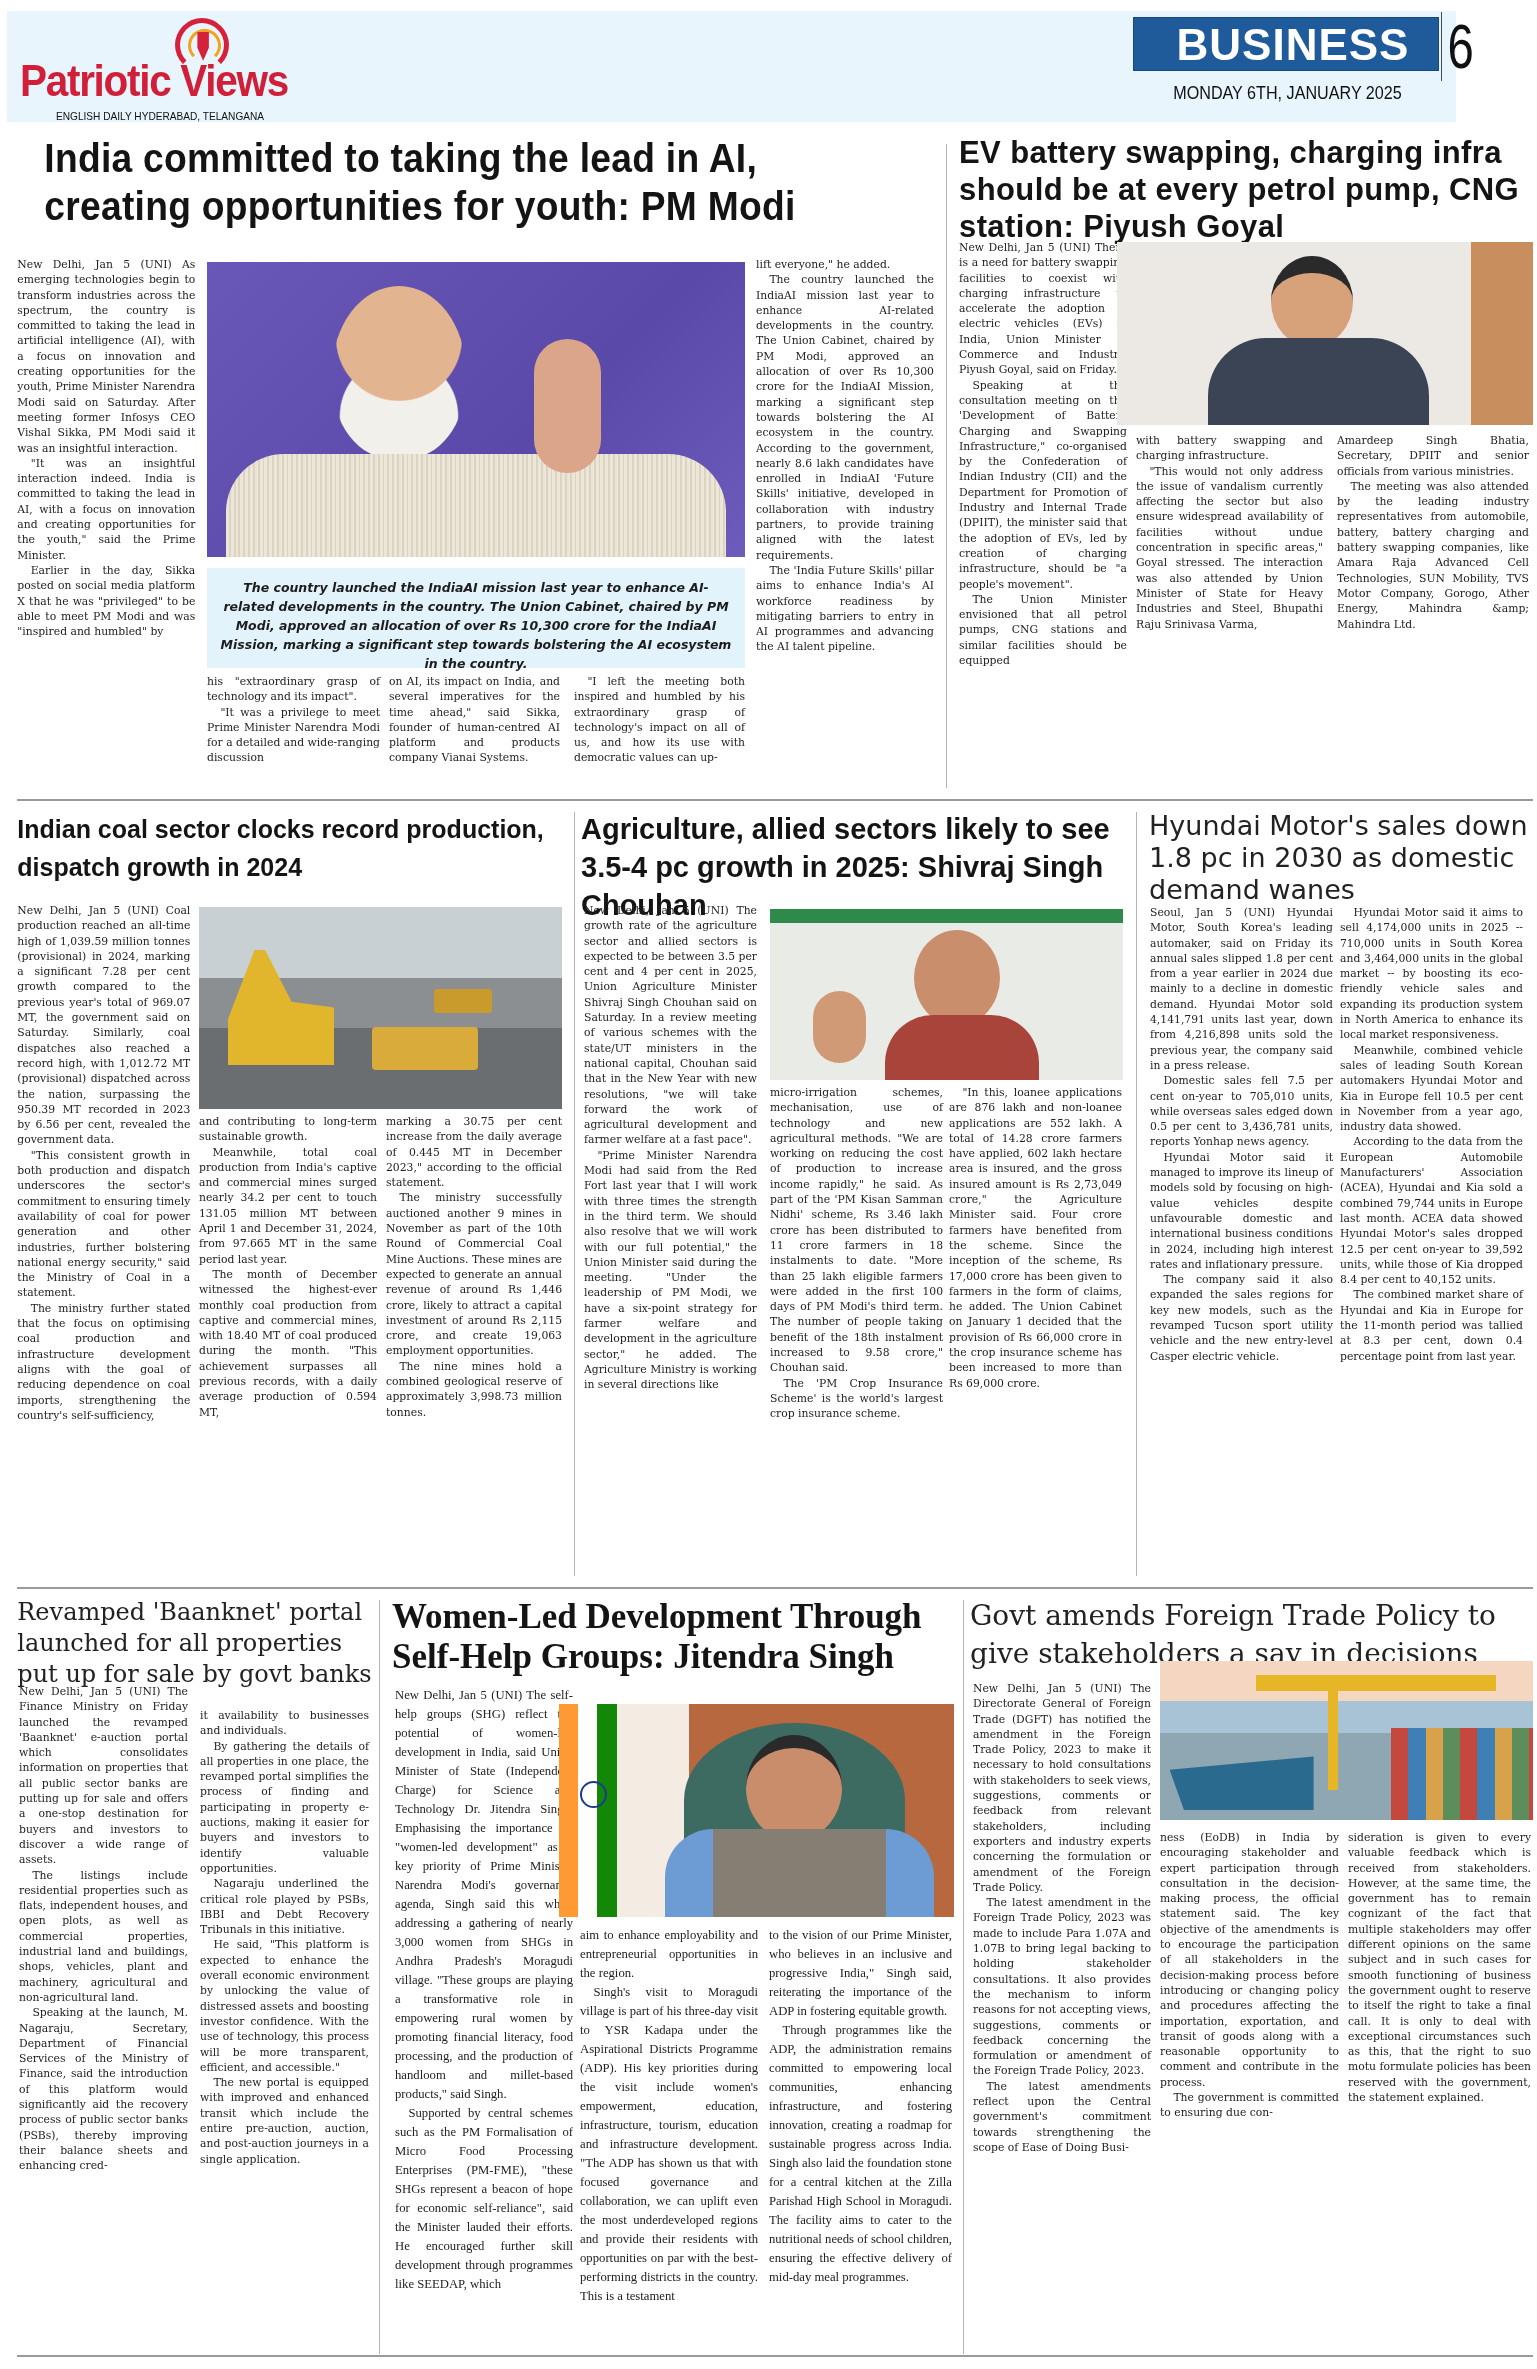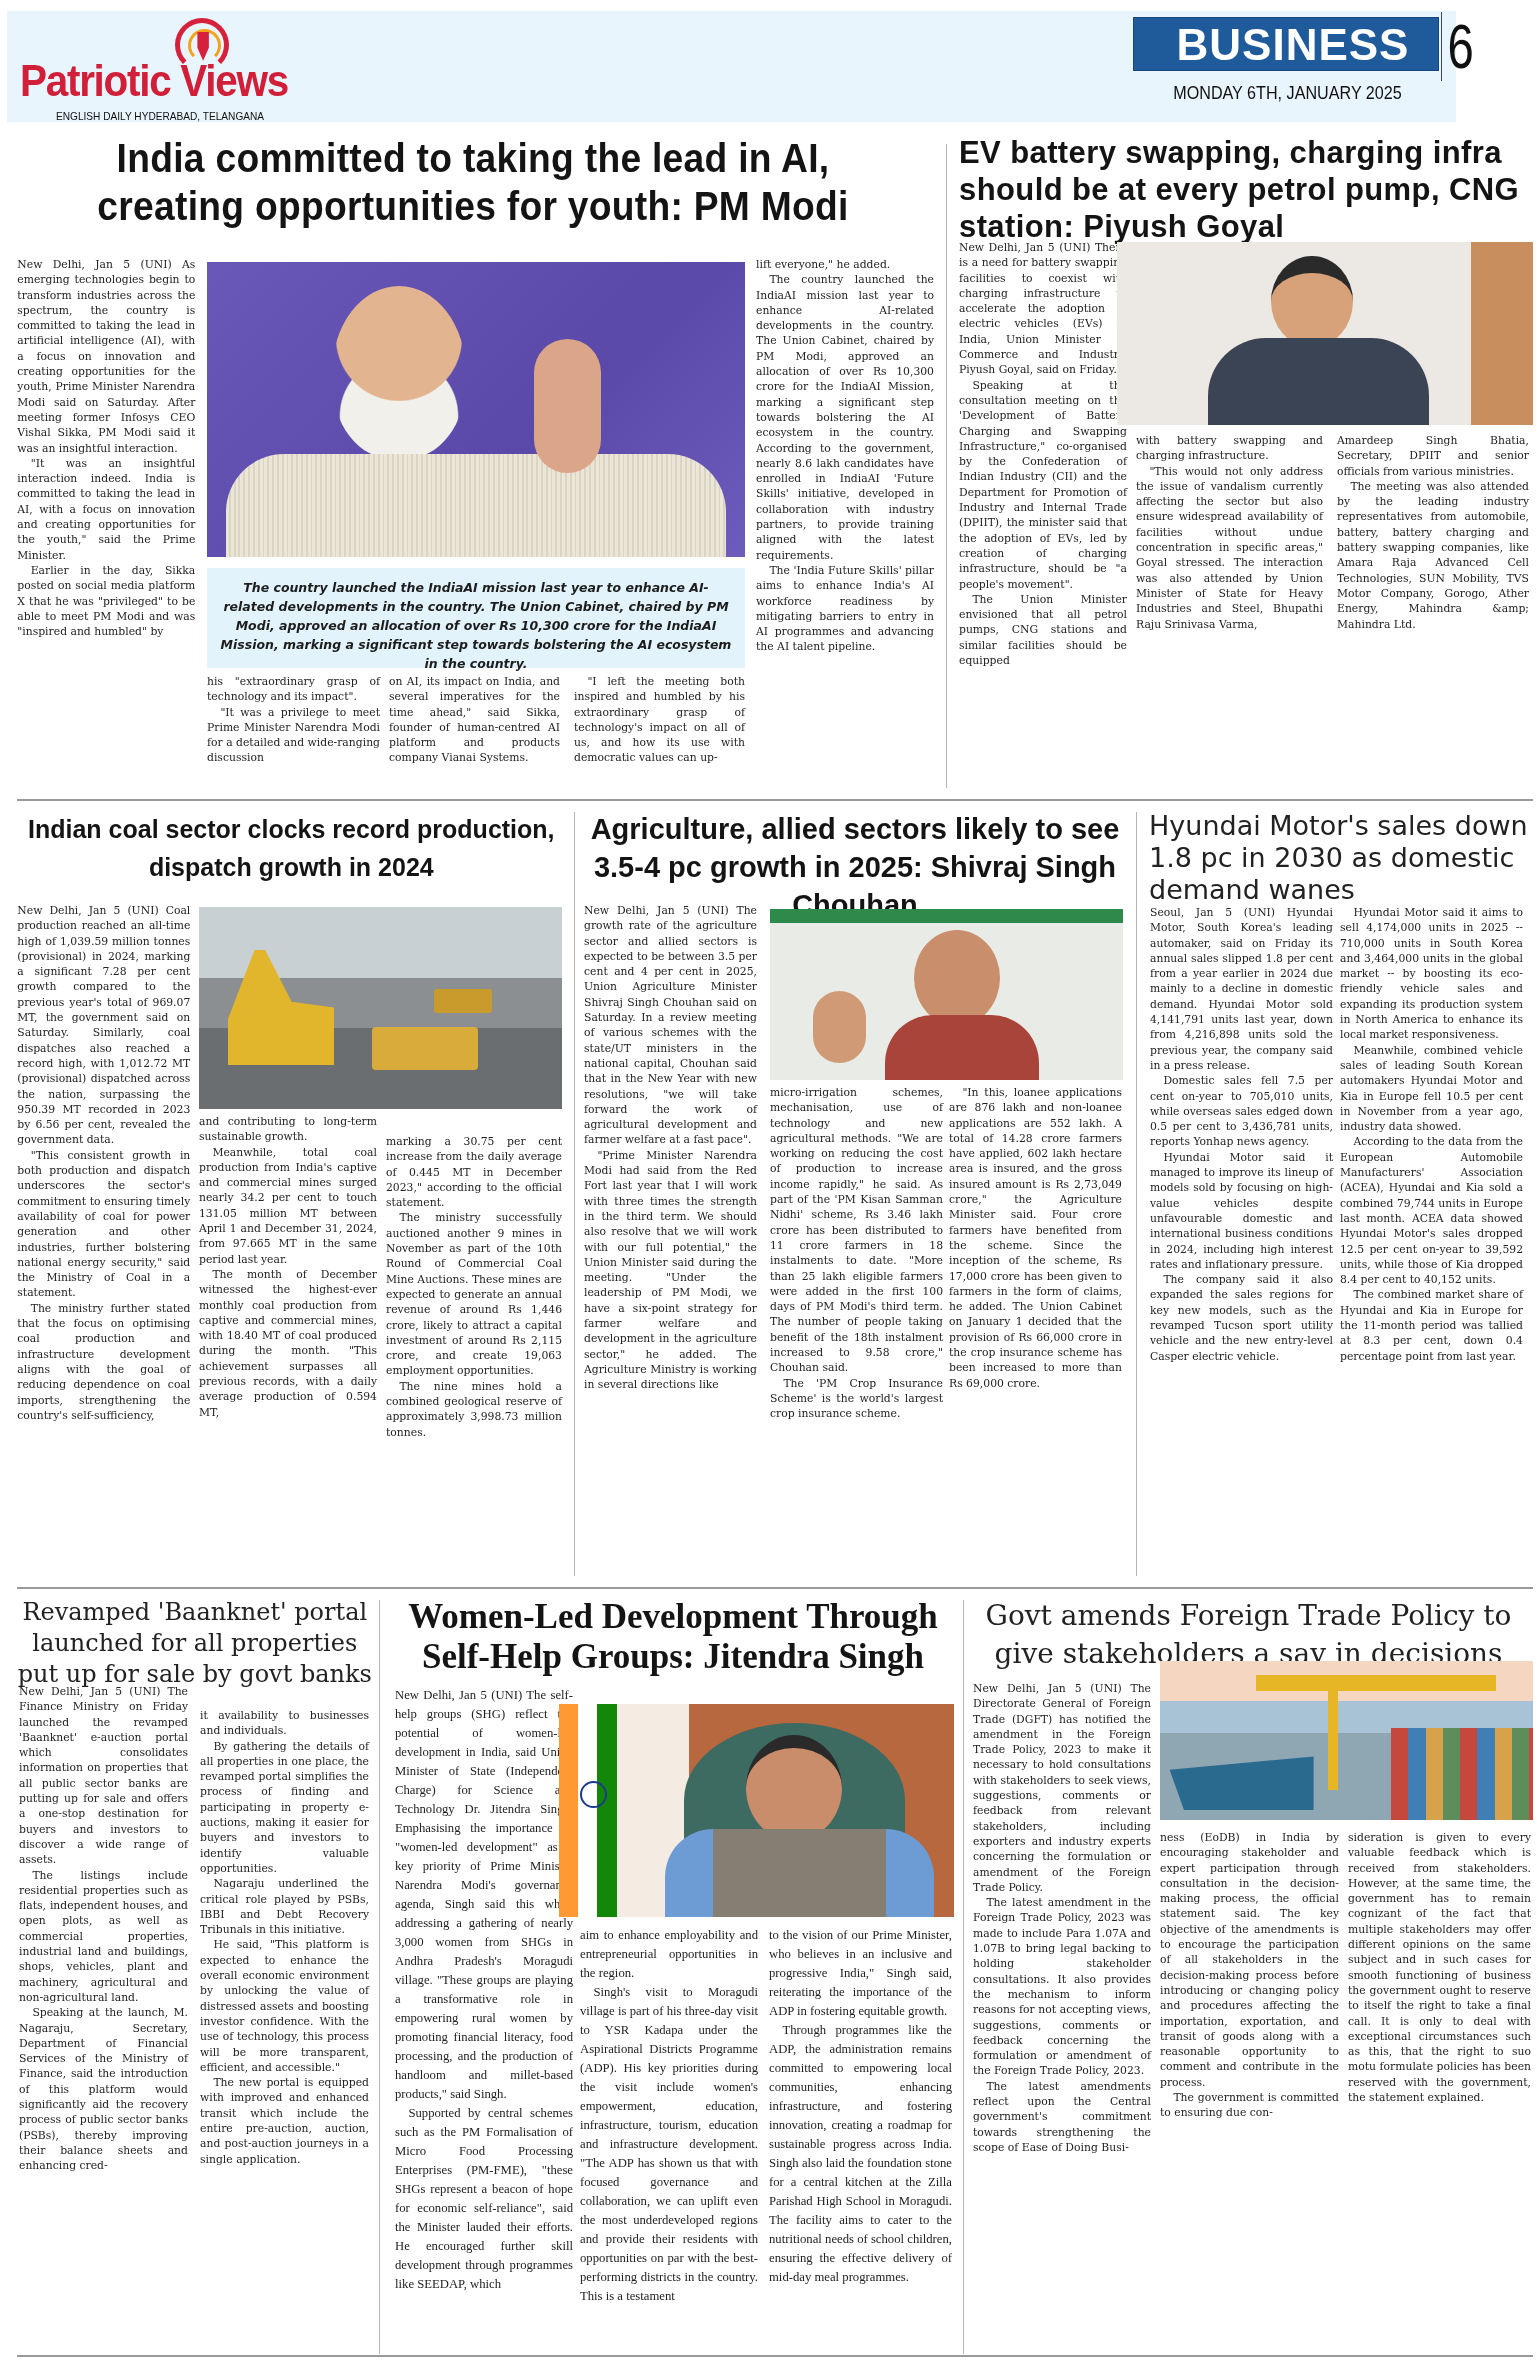--- a/index.html
+++ b/index.html
@@ -9,21 +9,21 @@
   .logo-emblem { position: absolute; left: 161px; top: 3.8px; width: 54px; height: 54px; border-radius: 50%; border: 5.8px solid #d6213c; border-bottom-color: transparent; }
   .logo-emblem::after { content: ""; position: absolute; left: 7.7px; top: 5.8px; width: 27px; height: 27px; border-radius: 50%; border: 3.8px solid #f2a31b; border-bottom-color: transparent; }
   .logo-pen { position: absolute; left: 183px; top: 17.3px; width: 11.5px; height: 29px; background: #d6213c; clip-path: polygon(0 0,100% 0,100% 55%,50% 100%,0 55%); }
   .logo-lines { position: absolute; left: 125px; top: 29px; width: 115px; height: 19px; background: repeating-linear-gradient(#f3d9b8 0 2.9px, transparent 2.9px 5.8px); z-index: -1; }
   .logo-name { position: absolute; left: 5.8px; top: 42px; font-family: "Liberation Sans", sans-serif; font-weight: 700; font-size: 44px; color: #d11f3a; letter-spacing: -1.4px; transform: scaleX(0.92); transform-origin: left; }
   .logo-tag { position: absolute; left: 42px; top: 96px; font-family: "Liberation Sans", sans-serif; font-size: 11.5px; color: #111; transform: scaleX(0.88); transform-origin: left; }
   .section-box { position: absolute; left: 1133px; top: 17.3px; width: 306px; height: 54px; background: #1f5a9b; color: #fff; font-family: "Liberation Sans", sans-serif; font-weight: 700; font-size: 44px; text-align: center; line-height: 54px; letter-spacing: 1px; border: 1.9px solid #17477c; padding-left: 14px; }
   .page-num { position: absolute; left: 1441px; top: 11.5px; font-family: "Liberation Sans", sans-serif; font-size: 63px; line-height: 69px; color: #111; padding-left: 7.7px; border-left: 1.9px solid #111; transform: scaleX(0.75); transform-origin: left; }
   .date { position: absolute; left: 1134px; top: 82px; width: 307px; text-align: center; font-family: "Liberation Sans", sans-serif; font-size: 19px; color: #111; transform: scaleX(0.85); }
 
-  .headline { position: absolute; font-family: "Liberation Sans", sans-serif; font-weight: 700; color: #141414; text-align: center; line-height: 1.12; }
+  .headline { position: absolute; font-family: "Liberation Sans", sans-serif; font-weight: 700; color: #141414; line-height: 1.12; }
   .body-col { position: absolute; font-family: "DejaVu Serif", serif; font-size: 10.8px; line-height: 15.3px; text-align: justify; hyphens: auto; color: #222; }
   .body-col p { text-indent: 13.4px; }
   .body-col p:first-child { text-indent: 0; }
   .cond { font-family: "Liberation Serif", serif; font-size: 12.7px; line-height: 19px; }
   .rule-h { position: absolute; height: 1.9px; background: #9a9a9a; }
   .rule-v { position: absolute; width: 1px; background: #b5b5b5; }
   .photo { position: absolute; overflow: hidden; }
   .caption-box { position: absolute; background: #e2f3fb; font-family: "DejaVu Sans", sans-serif; font-style: italic; font-weight: 700; font-size: 12.5px; line-height: 19px; color: #1d1d1d; text-align: center; padding: 9.6px 13.4px; }
 </style>
 </head>
@@ -110,21 +110,21 @@
   <div class="photo" style="left:199px; top:907px; width:363px; height:202px; background: linear-gradient(180deg,#c9d0d4 0 35%,#8c8f92 35% 60%,#6b6e70 60%);">
     <div style="position:absolute; left:29px; top:43px; width:106px; height:115px; background:#e1b52c; clip-path: polygon(25% 0,35% 0,60% 45%,100% 50%,100% 100%,0 100%,0 60%);"></div>
     <div style="position:absolute; left:173px; top:120px; width:106px; height:43px; background:#d8ab3a; border-radius:3.8px;"></div>
     <div style="position:absolute; left:235px; top:82px; width:58px; height:24px; background:#c89b2c; border-radius:2.9px;"></div>
   </div>
   <div class="body-col" style="left:199px; top:1114px; width:178px;">
     <p>and contributing to long-term sustainable growth.</p>
     <p>Meanwhile, total coal production from India's captive and commercial mines surged nearly 34.2 per cent to touch 131.05 million MT between April 1 and December 31, 2024, from 97.665 MT in the same period last year.</p>
     <p>The month of December witnessed the highest-ever monthly coal production from captive and commercial mines, with 18.40 MT of coal produced during the month. "This achievement surpasses all previous records, with a daily average production of 0.594 MT,</p>
   </div>
-  <div class="body-col" style="left:386px; top:1114px; width:176px;margin-top:20px;">
+  <div class="body-col" style="left:386px; top:1114px; width:176px;">
     <p>marking a 30.75 per cent increase from the daily average of 0.445 MT in December 2023," according to the official statement.</p>
     <p>The ministry successfully auctioned another 9 mines in November as part of the 10th Round of Commercial Coal Mine Auctions. These mines are expected to generate an annual revenue of around Rs 1,446 crore, likely to attract a capital investment of around Rs 2,115 crore, and create 19,063 employment opportunities.</p>
     <p>The nine mines hold a combined geological reserve of approximately 3,998.73 million tonnes.</p>
   </div>
 </div>
 
 <div class="rule-v" style="left:574px; top:812px; height:764px;"></div>
 
 <div>
   <div class="headline" style="left:581px; top:810px; width:548px; font-size:29px; line-height:38px;">Agriculture, allied sectors likely to see 3.5-4 pc growth in 2025: Shivraj Singh Chouhan</div>

